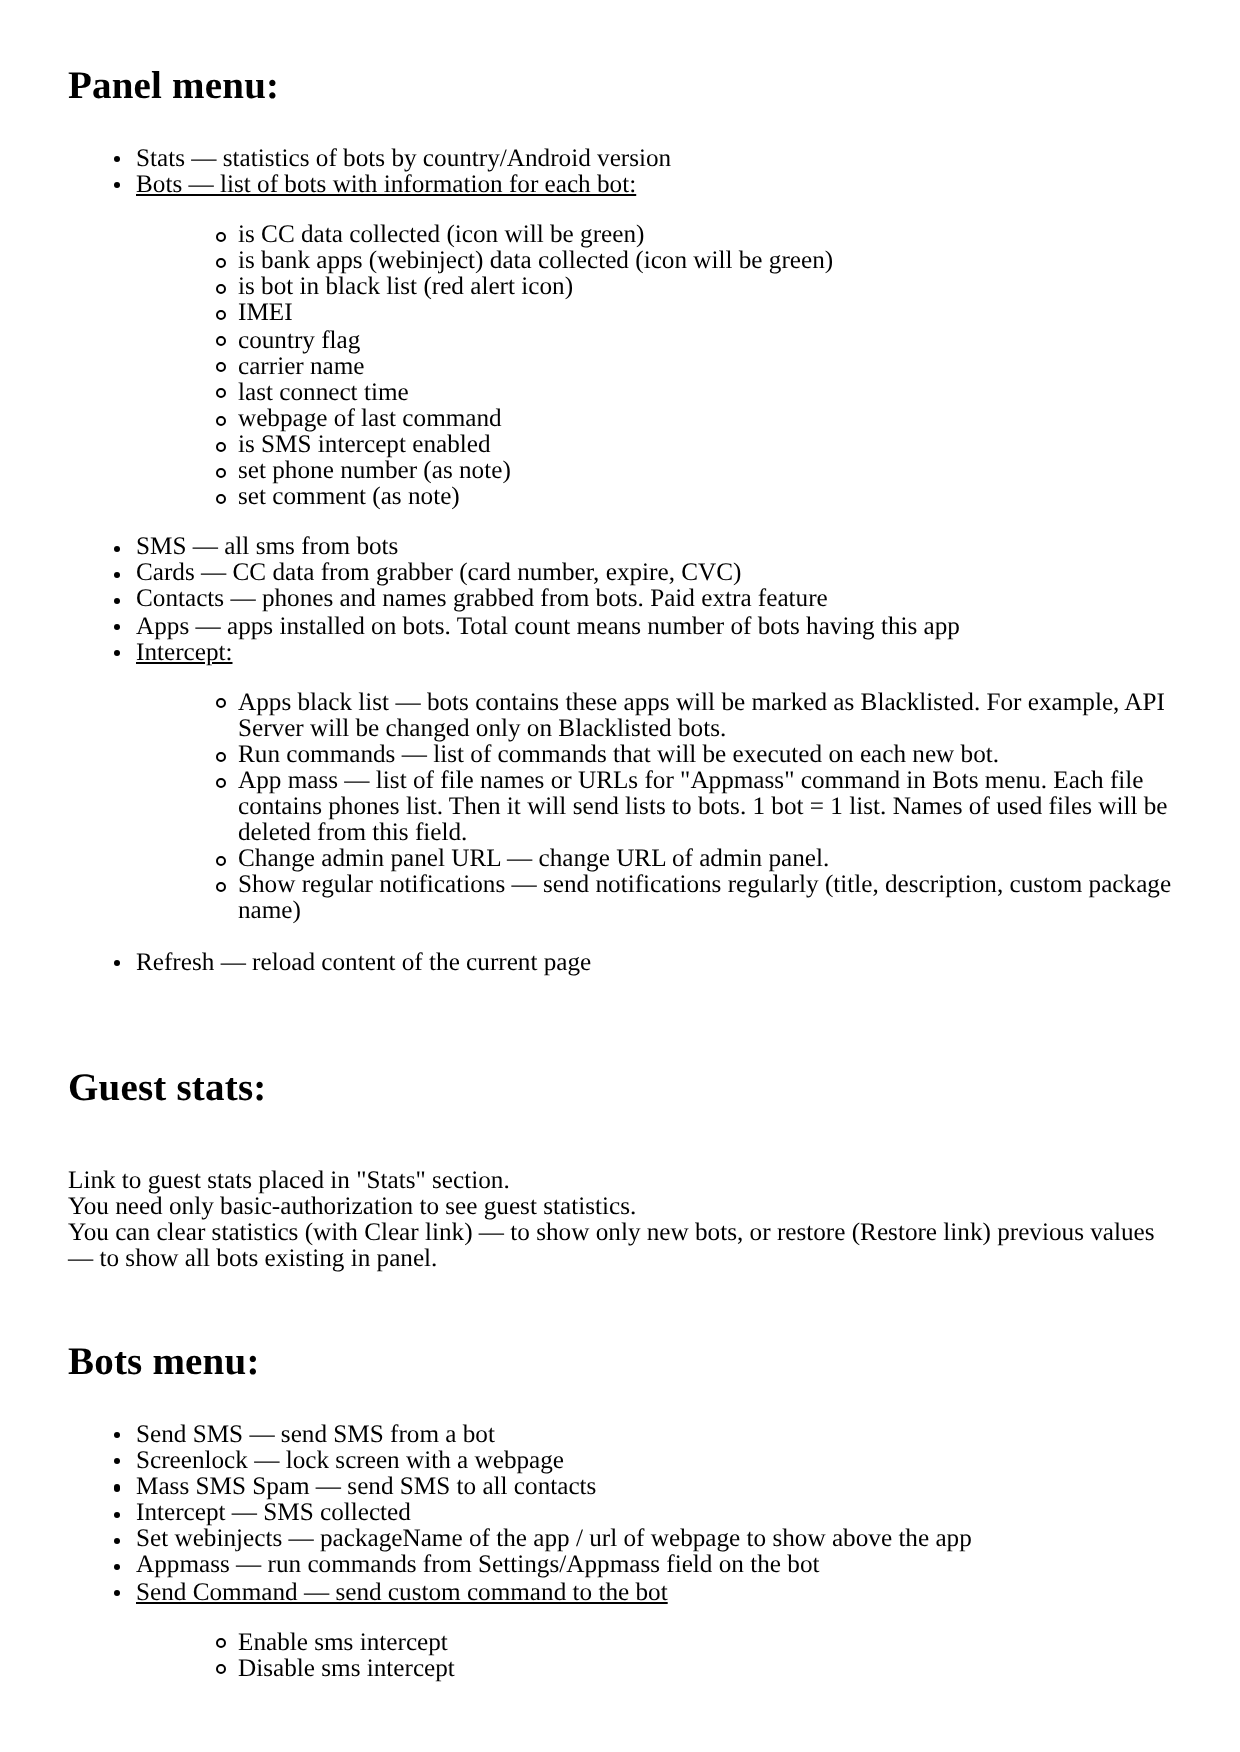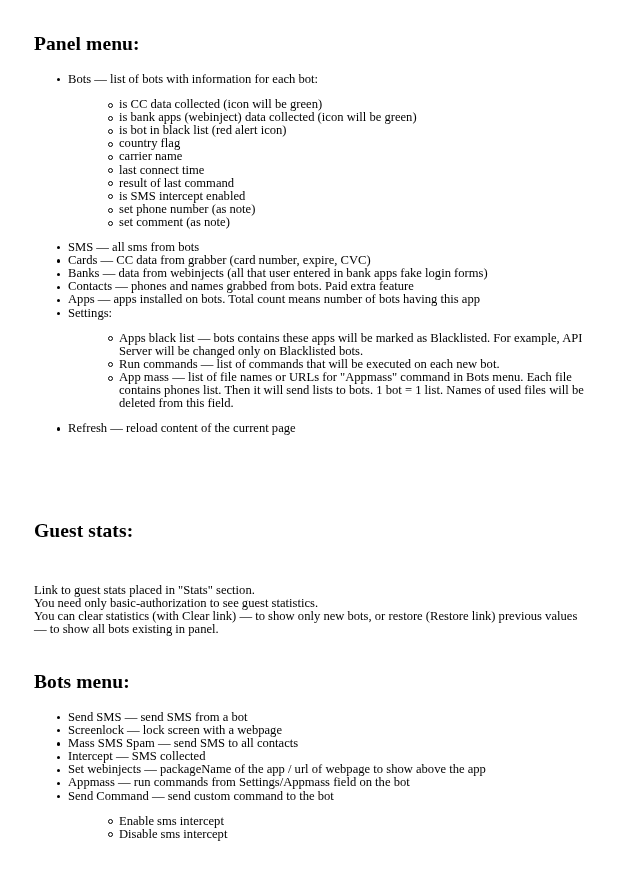--- a/index.html
+++ b/index.html
@@ -82,116 +82,126 @@
     top: 4.7px;
     width: 3.0px;
     height: 3.0px;
     border: 0.9px solid #000;
     background: transparent;
     border-radius: 50%;
     box-sizing: content-box;
   }
   li.has-children > .li-text {
     display: block;
+    text-decoration: underline;
   }
   .li-text {
     display: block;
   }
 
   
   .para-block {
     font-size: 12.6px;
     line-height: 13.1px;
     margin-top: 12px;
   }
   .para-block .para-line {
     display: block;
   }
 
   
   .panel-heading  { position: absolute; left: 34px; top: 33px; }
   .panel-list     { position: absolute; left: 34px; top: 73px; width: 552px; }
-  .guest-heading  { position: absolute; left: 34px; top: 520px; }
+  .guest-heading  { position: absolute; left: 34px; top: 534px; }
   .guest-para     { position: absolute; left: 34px; top: 572px; width: 552px; }
   .bots-heading   { position: absolute; left: 34px; top: 671px; }
   .bots-list      { position: absolute; left: 34px; top: 711px; width: 552px; }
 </style>
 </head>
 <body>
 
 <div class="page">
 
   <h2 class="section-heading panel-heading">Panel menu:</h2>
 
   <ul class="lvl1 panel-list">
 
+    <li>
+      <span class="li-text">Stats — statistics of bots by country/Android version</span>
+    </li>
 
     <li class="has-children">
       <span class="li-text">Bots — list of bots with information for each bot:</span>
       <ul class="lvl2">
         <li>
             <span class="li-text">is CC data collected (icon will be green)</span>
           </li>
         <li>
             <span class="li-text">is bank apps (webinject) data collected (icon will be green)</span>
           </li>
         <li>
             <span class="li-text">is bot in black list (red alert icon)</span>
           </li>
         <li>
+            <span class="li-text">IMEI</span>
+          </li>
+        <li>
             <span class="li-text">country flag</span>
           </li>
         <li>
             <span class="li-text">carrier name</span>
           </li>
         <li>
             <span class="li-text">last connect time</span>
           </li>
         <li>
-            <span class="li-text">result of last command</span>
+            <span class="li-text">webpage of last command</span>
           </li>
         <li>
             <span class="li-text">is SMS intercept enabled</span>
           </li>
         <li>
             <span class="li-text">set phone number (as note)</span>
           </li>
         <li>
             <span class="li-text">set comment (as note)</span>
           </li>
       </ul>
     </li>
 
     <li>
         <span class="li-text">SMS — all sms from bots</span>
       </li>
     <li>
         <span class="li-text">Cards — CC data from grabber (card number, expire, CVC)</span>
       </li>
     <li>
-        <span class="li-text">Banks — data from webinjects (all that user entered in bank apps fake login forms)</span>
-      </li>
-    <li>
         <span class="li-text">Contacts — phones and names grabbed from bots. Paid extra feature</span>
       </li>
     <li>
         <span class="li-text">Apps — apps installed on bots. Total count means number of bots having this app</span>
       </li>
 
     <li class="has-children">
-      <span class="li-text">Settings:</span>
+      <span class="li-text">Intercept:</span>
       <ul class="lvl2">
         <li>
             <span class="li-text">Apps black list — bots contains these apps will be marked as Blacklisted. For example, API Server will be changed only on Blacklisted bots.</span>
           </li>
         <li>
             <span class="li-text">Run commands — list of commands that will be executed on each new bot.</span>
           </li>
         <li>
             <span class="li-text">App mass — list of file names or URLs for "Appmass" command in Bots menu. Each file contains phones list. Then it will send lists to bots. 1 bot = 1 list. Names of used files will be deleted from this field.</span>
+          </li>
+        <li>
+            <span class="li-text">Change admin panel URL — change URL of admin panel.</span>
+          </li>
+        <li>
+            <span class="li-text">Show regular notifications — send notifications regularly (title, description, custom package name)</span>
           </li>
       </ul>
     </li>
 
     <li>
         <span class="li-text">Refresh — reload content of the current page</span>
       </li>
   </ul>
 
   <h2 class="section-heading guest-heading">Guest stats:</h2>

